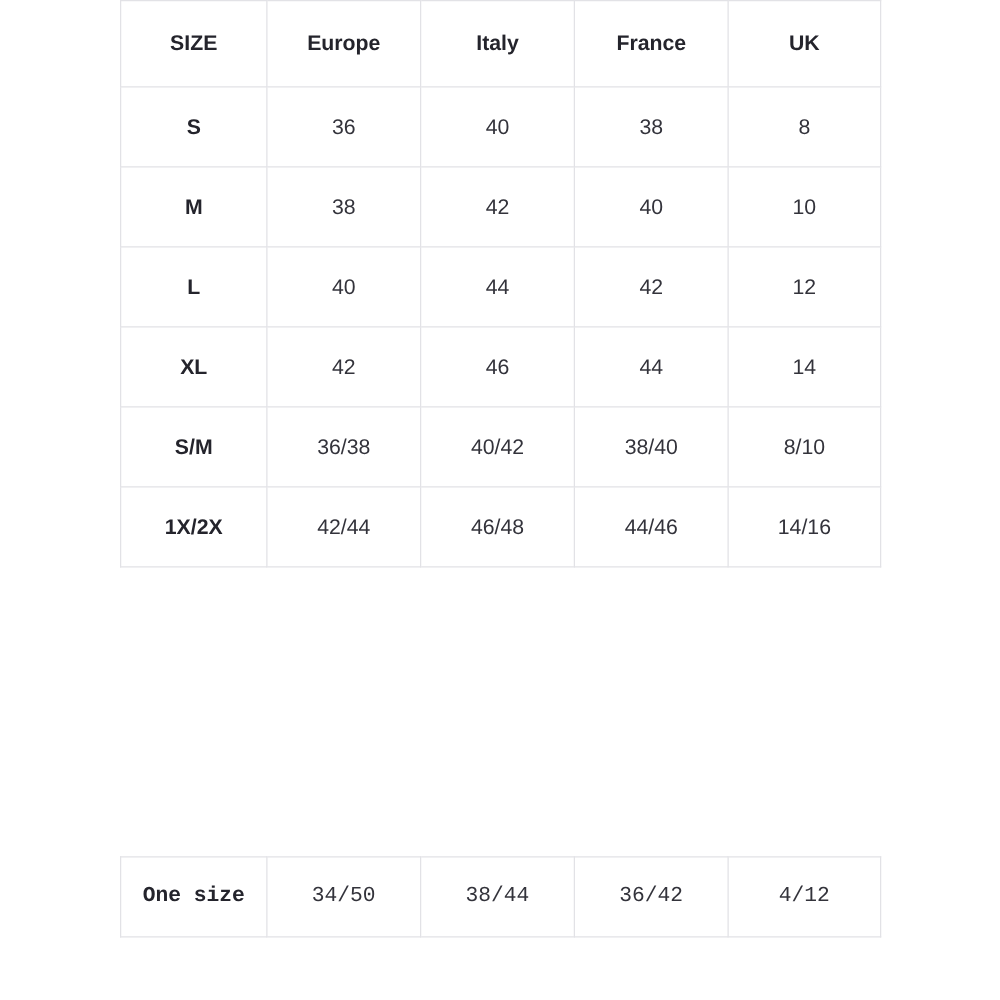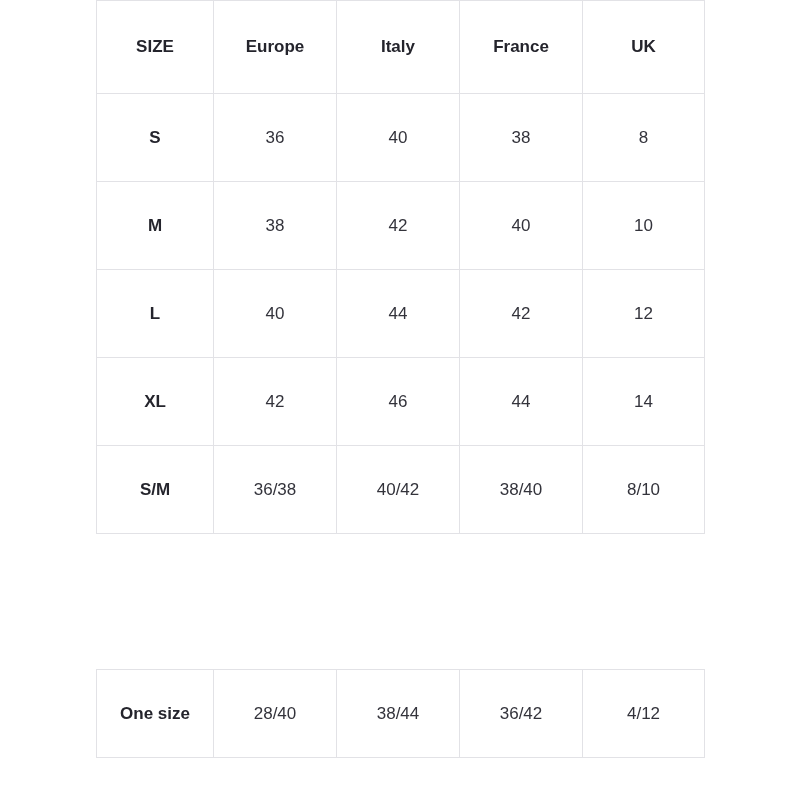--- a/index.html
+++ b/index.html
@@ -19,36 +19,36 @@
     width: 800px;
     height: 800px;
     box-sizing: border-box;
   }
   .table-wrap {
     position: absolute;
     left: 96px;
     width: 608px;
   }
   .table-wrap.primary { top: 0px; }
-  .table-wrap.secondary { top: 669px; }
+  .table-wrap.secondary { top: 685px; font-family: Liberation Mono, monospace; }
 
   table.size-table {
     width: 100%;
     border-collapse: collapse;
     table-layout: fixed;
   }
   table.size-table td,
   table.size-table th {
     border: 1px solid #e2e2e6;
     text-align: center;
     vertical-align: middle;
     font-size: 17px;
     font-weight: normal;
     color: #33333b;
-    padding: 12px;
+    padding: 0;
   }
   table.size-table thead th {
     font-weight: bold;
     font-size: 17px;
     color: #24242c;
     height: 68px;
   }
   table.size-table tbody td {
     height: 63px;
   }
@@ -119,37 +119,44 @@
           <td>44</td>
           <td>14</td>
         </tr>
         <tr>
           <td class="row-label">S/M</td>
           <td>36/38</td>
           <td>40/42</td>
           <td>38/40</td>
           <td>8/10</td>
         </tr>
+        <tr>
+          <td class="row-label">1X/2X</td>
+          <td>42/44</td>
+          <td>46/48</td>
+          <td>44/46</td>
+          <td>14/16</td>
+        </tr>
       </tbody>
     </table>
   </div>
 
   <div class="table-wrap secondary">
     <table class="size-table compact">
       <colgroup>
         <col class="c0">
           <col class="c1">
           <col class="c2">
           <col class="c3">
           <col class="c4">
       </colgroup>
       <tbody>
         <tr>
           <td class="row-label">One size</td>
-          <td>28/40</td>
+          <td>34/50</td>
           <td>38/44</td>
           <td>36/42</td>
           <td>4/12</td>
         </tr>
       </tbody>
     </table>
   </div>
 
 </div>
 

